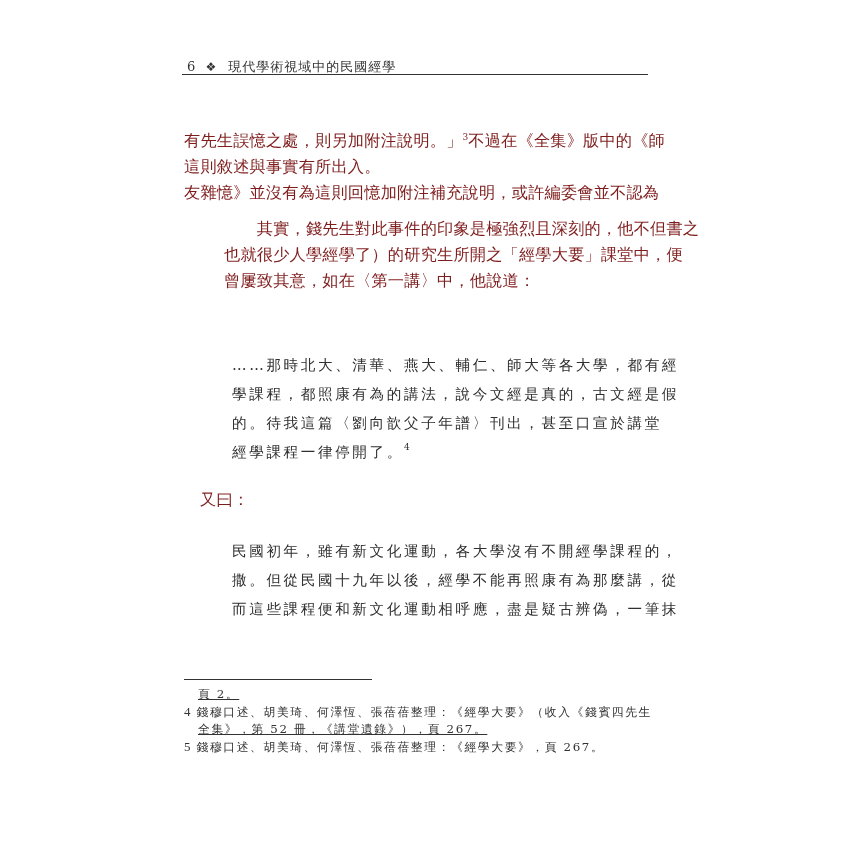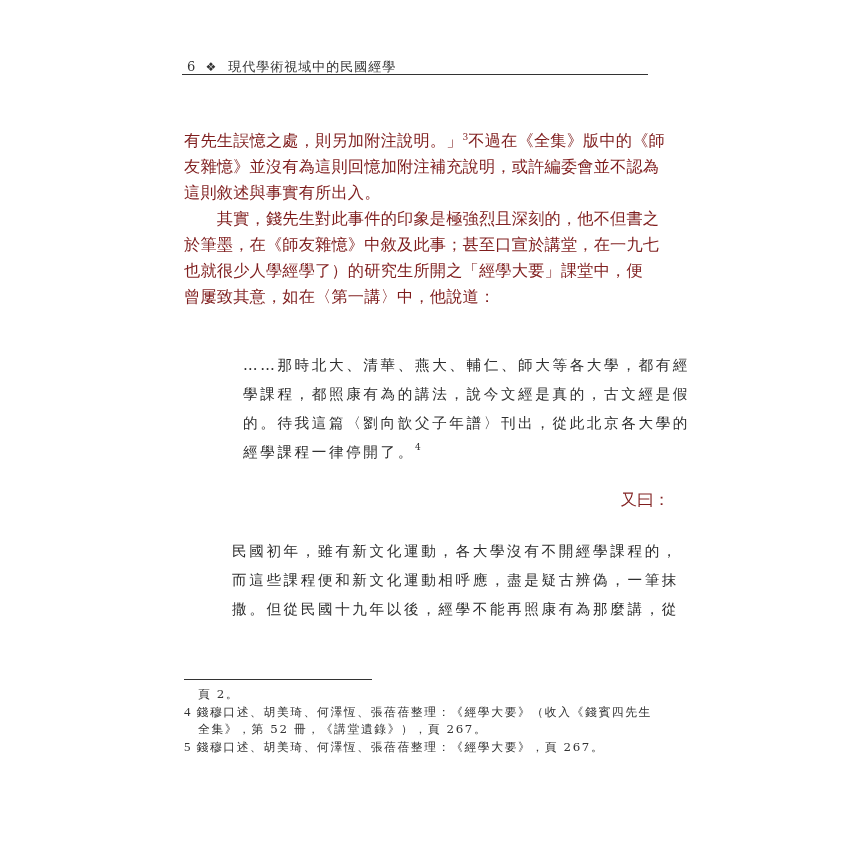--- a/index.html
+++ b/index.html
@@ -82,64 +82,63 @@
       left: 184px;
       top: 686px;
       width: 470px;
       font-size: 11.8px;
       line-height: 17px;
       letter-spacing: 1.6px;
       color: #333;
     }
     .fn { display: block; }
     .fn .line { display: block; white-space: nowrap; }
-    .fn .cont { padding-left: 14px; }
+    .fn .cont { padding-left: 14px; text-decoration: underline; }
     .fn .fnum { letter-spacing: 0; margin-right: 6px; }
     .nums { font-family: "Liberation Serif", serif; letter-spacing: 0; font-size: 13px; }
   </style>
 </head>
 <body>
 
 <div class="page">
 
   <div class="running-header">
     <span class="pnum">6</span>
     <span class="orn">❖</span>
     <span>現代學術視域中的民國經學</span>
   </div>
   <div class="header-rule"></div>
 
   <div class="para" style="top:128px;">
     <span class="line"><span>有先生誤憶之處，則另加附注說明。」</span><sup>3</sup><span>不過在《全集》版中的《師</span></span>
+    <span class="line">這則敘述與事實有所出入。</span>
     <span class="line">友雜憶》並沒有為這則回憶加附注補充說明，或許編委會並不認為</span>
-    <span class="line">這則敘述與事實有所出入。</span>
   </div>
 
-  <div class="para" style="top:206px;">
+  <div class="para" style="top:216px;margin-left:40px;">
     <span class="line">　　其實，錢先生對此事件的印象是極強烈且深刻的，他不但書之</span>
-    <span class="line">於筆墨，在《師友雜憶》中敘及此事；甚至口宣於講堂，在一九七</span>
     <span class="line">也就很少人學經學了）的研究生所開之「經學大要」課堂中，便</span>
     <span class="line">曾屢致其意，如在〈第一講〉中，他說道：</span>
   </div>
 
-  <div class="quote" style="top:350px;margin-left:11px;">
+  <div class="quote" style="top:350px;">
     <span class="line">……那時北大、清華、燕大、輔仁、師大等各大學，都有經</span>
     <span class="line">學課程，都照康有為的講法，說今文經是真的，古文經是假</span>
-    <span class="line">的。待我這篇〈劉向歆父子年譜〉刊出，從此北京各大學的</span>
+    <span class="line">的。待我這篇〈劉向歆父子年譜〉刊出，甚至口宣於講堂</span>
     <span class="line"><span>經學課程一律停開了。</span><sup>4</sup></span>
   </div>
 
-  <div class="para" style="top:487px; left:200px;text-align:right;">
+  <div class="para" style="top:487px; left:200px;">
     <span class="line">又曰：</span>
   </div>
 
   <div class="quote" style="top:536px;">
     <span class="line">民國初年，雖有新文化運動，各大學沒有不開經學課程的，</span>
+    <span class="line">撒。但從民國十九年以後，經學不能再照康有為那麼講，從</span>
     <span class="line">而這些課程便和新文化運動相呼應，盡是疑古辨偽，一筆抹</span>
-    <span class="line">撒。但從民國十九年以後，經學不能再照康有為那麼講，從</span>
   </div>
 
   <div class="footnote-rule"></div>
   <div class="footnotes">
     <div class="fn">
       <span class="line cont">頁 2。</span>
     </div>
     <div class="fn">
       <span class="line"><span class="fnum nums">4</span><span>錢穆口述、胡美琦、何澤恆、張蓓蓓整理：《經學大要》（收入《錢賓四先生</span></span>
       <span class="line cont">全集》，第 52 冊，《講堂遺錄》），頁 267。</span>

